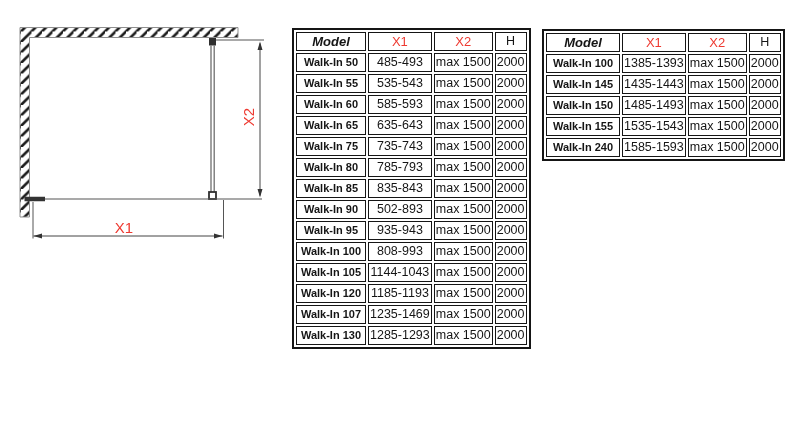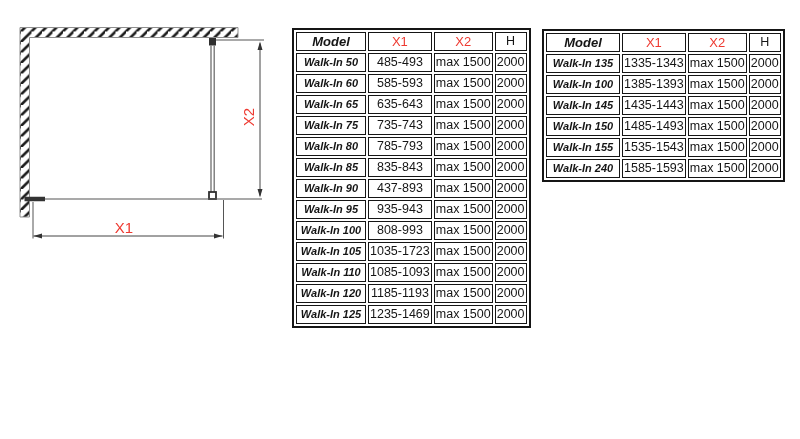--- a/index.html
+++ b/index.html
@@ -33,21 +33,21 @@
     white-space:nowrap;
     overflow:hidden;
     box-sizing:content-box;
     font-size:12.5px;
     color:#151515;
     line-height:17px;
   }
   .spec-table th{font-weight:normal;}
   .spec-table th.model-h{font-weight:bold;font-style:italic;font-size:13px;}
   .spec-table th.red-h{color:#ee3a31;font-size:13px;}
-  .spec-table td.model{font-weight:bold;font-style:italic;font-size:11px;}
+  .spec-table td.model{font-weight:bold;font-size:11px;}
 </style>
 </head>
 <body>
 
 <div class="canvas">
 
   <figure class="diagram">
     <svg width="290" height="260" viewBox="0 0 290 260" xmlns="http://www.w3.org/2000/svg">
       <defs>
         <pattern id="hatch" patternUnits="userSpaceOnUse" width="10.5" height="10.5">
@@ -103,20 +103,26 @@
       </tr>
     </thead>
     <tbody>
         <tr>
           <td class="model">Walk-In 50</td>
           <td>485-493</td>
           <td>max 1500</td>
           <td>2000</td>
         </tr>
         <tr>
+          <td class="model">Walk-In 55</td>
+          <td>535-543</td>
+          <td>max 1500</td>
+          <td>2000</td>
+        </tr>
+        <tr>
           <td class="model">Walk-In 60</td>
           <td>585-593</td>
           <td>max 1500</td>
           <td>2000</td>
         </tr>
         <tr>
           <td class="model">Walk-In 65</td>
           <td>635-643</td>
           <td>max 1500</td>
           <td>2000</td>
@@ -134,57 +140,57 @@
           <td>2000</td>
         </tr>
         <tr>
           <td class="model">Walk-In 85</td>
           <td>835-843</td>
           <td>max 1500</td>
           <td>2000</td>
         </tr>
         <tr>
           <td class="model">Walk-In 90</td>
-          <td>437-893</td>
+          <td>502-893</td>
           <td>max 1500</td>
           <td>2000</td>
         </tr>
         <tr>
           <td class="model">Walk-In 95</td>
           <td>935-943</td>
           <td>max 1500</td>
           <td>2000</td>
         </tr>
         <tr>
           <td class="model">Walk-In 100</td>
           <td>808-993</td>
           <td>max 1500</td>
           <td>2000</td>
         </tr>
         <tr>
           <td class="model">Walk-In 105</td>
-          <td>1035-1723</td>
-          <td>max 1500</td>
-          <td>2000</td>
-        </tr>
-        <tr>
-          <td class="model">Walk-In 110</td>
-          <td>1085-1093</td>
+          <td>1144-1043</td>
           <td>max 1500</td>
           <td>2000</td>
         </tr>
         <tr>
           <td class="model">Walk-In 120</td>
           <td>1185-1193</td>
           <td>max 1500</td>
           <td>2000</td>
         </tr>
         <tr>
-          <td class="model">Walk-In 125</td>
+          <td class="model">Walk-In 107</td>
           <td>1235-1469</td>
+          <td>max 1500</td>
+          <td>2000</td>
+        </tr>
+        <tr>
+          <td class="model">Walk-In 130</td>
+          <td>1285-1293</td>
           <td>max 1500</td>
           <td>2000</td>
         </tr>
       </tbody>
   </table>
 
   <table class="spec-table right">
     <colgroup>
       <col style="width:74px">
         <col style="width:56px">
@@ -194,26 +200,20 @@
     <thead>
       <tr>
         <th class="model-h">Model</th>
         <th class="red-h">X1</th>
         <th class="red-h">X2</th>
         <th>H</th>
       </tr>
     </thead>
     <tbody>
         <tr>
-          <td class="model">Walk-In 135</td>
-          <td>1335-1343</td>
-          <td>max 1500</td>
-          <td>2000</td>
-        </tr>
-        <tr>
           <td class="model">Walk-In 100</td>
           <td>1385-1393</td>
           <td>max 1500</td>
           <td>2000</td>
         </tr>
         <tr>
           <td class="model">Walk-In 145</td>
           <td>1435-1443</td>
           <td>max 1500</td>
           <td>2000</td>

